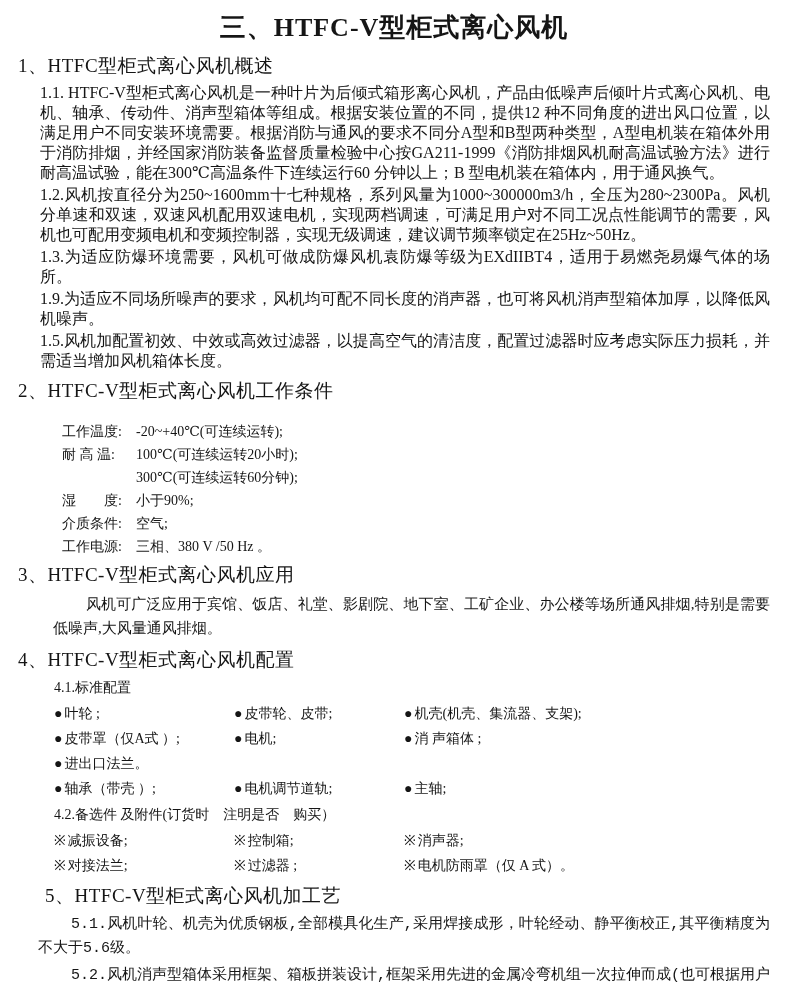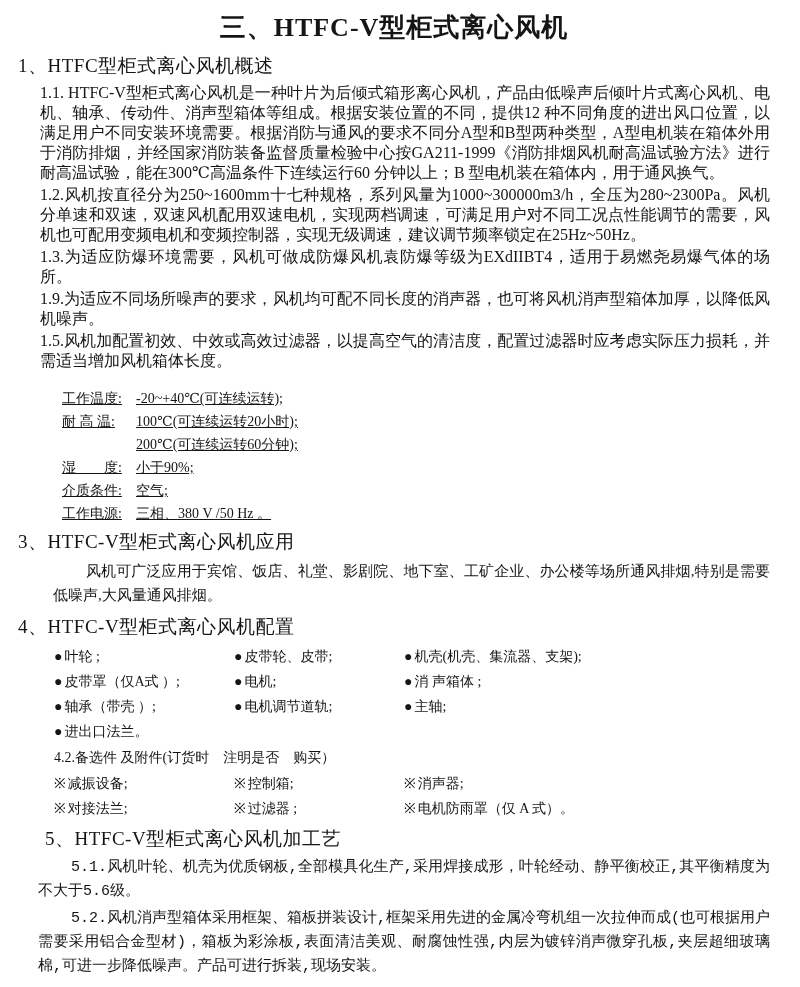--- a/index.html
+++ b/index.html
@@ -32,21 +32,20 @@
   }
   .h2-indent { margin-left: 27px; }
   .para {
     font-size: 16px;
     line-height: 20px;
     text-align: justify;
     margin: 2px 0 2px 22px;
   }
   .conds {
     margin: 20px 0 2px 44px;
-    text-decoration: underline;
   }
   .cond-row {
     display: flex;
     font-size: 14px;
     line-height: 16px;
     margin: 7px 0;
   }
   .cond-label {
     width: 66px;
     flex: 0 0 auto;
@@ -87,70 +86,72 @@
 
   <h1 class="doc-title">三、HTFC-V型柜式离心风机</h1>
 
   <h2 class="h2">1、HTFC型柜式离心风机概述</h2>
   <p class="para">1.1. HTFC-V型柜式离心风机是一种叶片为后倾式箱形离心风机，产品由低噪声后倾叶片式离心风机、电机、轴承、传动件、消声型箱体等组成。根据安装位置的不同，提供12 种不同角度的进出风口位置，以满足用户不同安装环境需要。根据消防与通风的要求不同分A型和B型两种类型，A型电机装在箱体外用于消防排烟，并经国家消防装备监督质量检验中心按GA211-1999《消防排烟风机耐高温试验方法》进行耐高温试验，能在300℃高温条件下连续运行60 分钟以上；B 型电机装在箱体内，用于通风换气。</p>
   <p class="para">1.2.风机按直径分为250~1600mm十七种规格，系列风量为1000~300000m3/h，全压为280~2300Pa。风机分单速和双速，双速风机配用双速电机，实现两档调速，可满足用户对不同工况点性能调节的需要，风机也可配用变频电机和变频控制器，实现无级调速，建议调节频率锁定在25Hz~50Hz。</p>
   <p class="para">1.3.为适应防爆环境需要，风机可做成防爆风机袁防爆等级为EXdIIBT4，适用于易燃尧易爆气体的场所。</p>
   <p class="para">1.9.为适应不同场所噪声的要求，风机均可配不同长度的消声器，也可将风机消声型箱体加厚，以降低风机噪声。</p>
   <p class="para">1.5.风机加配置初效、中效或高效过滤器，以提高空气的清洁度，配置过滤器时应考虑实际压力损耗，并需适当增加风机箱体长度。</p>
 
+  <h2 class="h2">2、HTFC-V型柜式离心风机工作条件</h2>
   <div class="conds">
     <div class="cond-row">
       <span class="cond-label">工作温度:</span>
       <span class="cond-value">-20~+40℃(可连续运转);</span>
     </div>
     <div class="cond-row">
       <span class="cond-label">耐 高 温:</span>
       <span class="cond-value">100℃(可连续运转20小时);</span>
     </div>
     <div class="cond-row">
       <span class="cond-label"></span>
-      <span class="cond-value">200℃(可连续运转60分钟);</span>
+      <span class="cond-value">300℃(可连续运转60分钟);</span>
     </div>
     <div class="cond-row">
       <span class="cond-label">湿　　度:</span>
       <span class="cond-value">小于90%;</span>
     </div>
     <div class="cond-row">
       <span class="cond-label">介质条件:</span>
       <span class="cond-value">空气;</span>
     </div>
     <div class="cond-row">
       <span class="cond-label">工作电源:</span>
       <span class="cond-value">三相、380 V /50 Hz 。</span>
     </div>
   </div>
 
   <h2 class="h2">3、HTFC-V型柜式离心风机应用</h2>
   <p class="para-indent">风机可广泛应用于宾馆、饭店、礼堂、影剧院、地下室、工矿企业、办公楼等场所通风排烟,特别是需要低噪声,大风量通风排烟。</p>
 
   <h2 class="h2">4、HTFC-V型柜式离心风机配置</h2>
+  <p class="subhead">4.1.标准配置</p>
 
   <div class="cfg">
     <div class="cfg-row">
       <div class="c1"><span class="mk">●</span><span>叶轮 ;</span></div>
       <div class="c2"><span class="mk">●</span><span>皮带轮、皮带;</span></div>
       <div class="c3"><span class="mk">●</span><span>机壳(机壳、集流器、支架);</span></div>
     </div>
     <div class="cfg-row">
       <div class="c1"><span class="mk">●</span><span>皮带罩（仅A式 ）;</span></div>
       <div class="c2"><span class="mk">●</span><span>电机;</span></div>
       <div class="c3"><span class="mk">●</span><span>消 声箱体 ;</span></div>
     </div>
     <div class="cfg-row">
+      <div class="c1"><span class="mk">●</span><span>进出口法兰。</span></div>
+    </div>
+    <div class="cfg-row">
       <div class="c1"><span class="mk">●</span><span>轴承（带壳 ）;</span></div>
       <div class="c2"><span class="mk">●</span><span>电机调节道轨;</span></div>
       <div class="c3"><span class="mk">●</span><span>主轴;</span></div>
-    </div>
-    <div class="cfg-row">
-      <div class="c1"><span class="mk">●</span><span>进出口法兰。</span></div>
     </div>
   </div>
 
   <p class="subhead">4.2.备选件 及附件(订货时　注明是否　购买）</p>
 
   <div class="cfg">
     <div class="cfg-row">
       <div class="c1"><span class="mk">※</span><span>减振设备;</span></div>
       <div class="c2"><span class="mk">※</span><span>控制箱;</span></div>
       <div class="c3"><span class="mk">※</span><span>消声器;</span></div>

